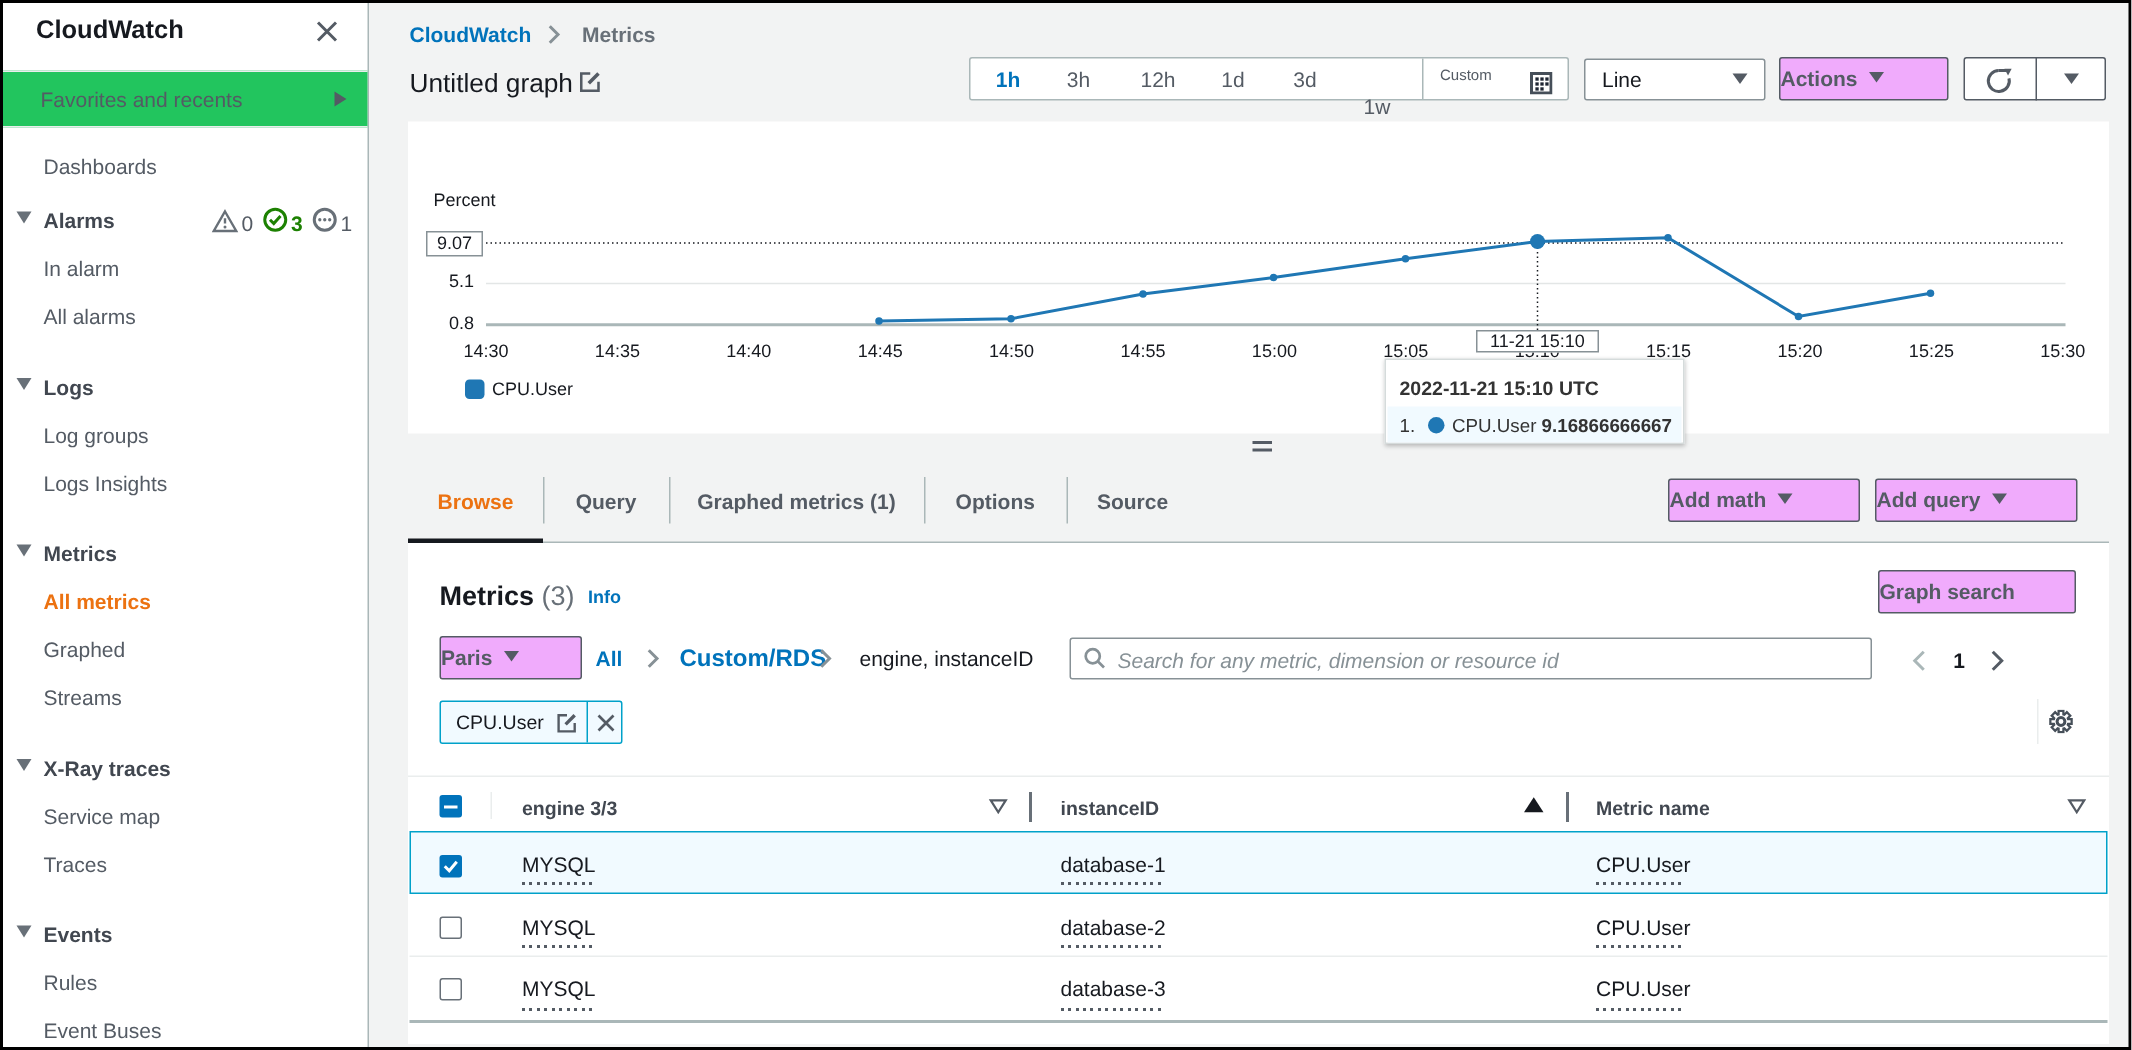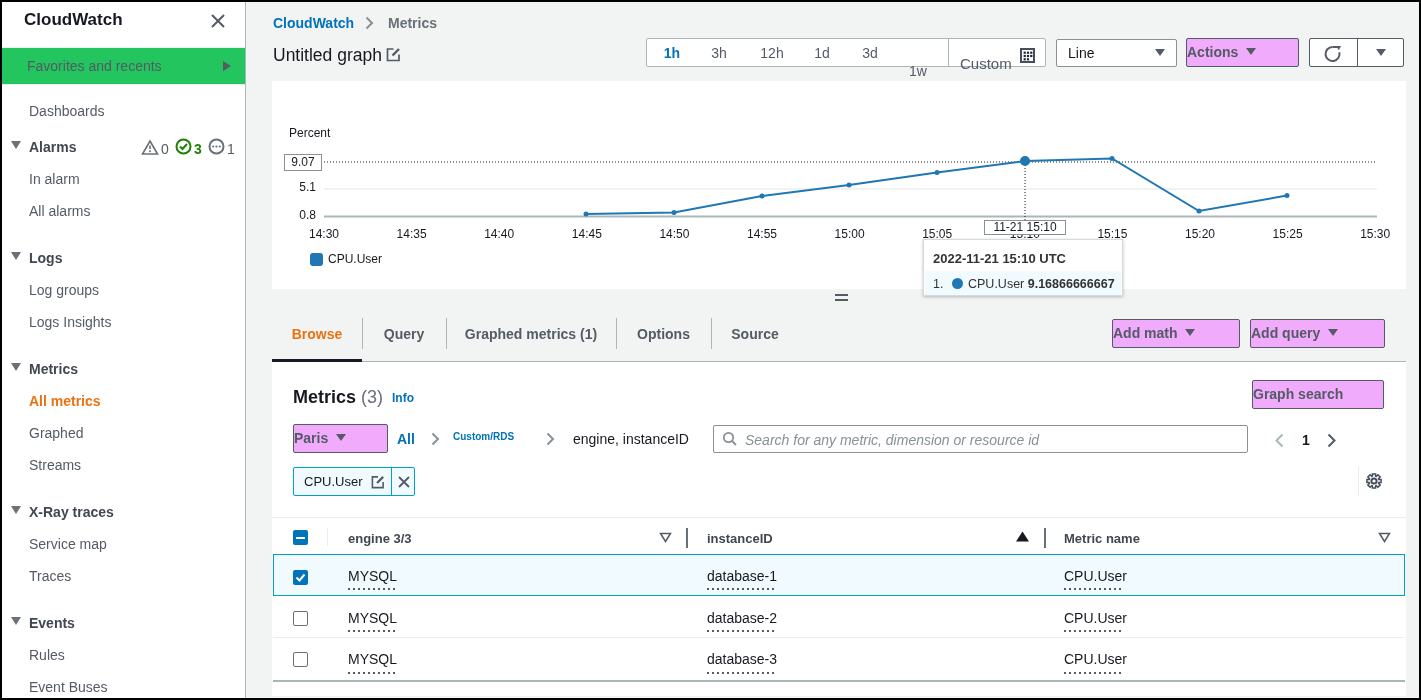--- a/index.html
+++ b/index.html
@@ -91,21 +91,21 @@
     </svg>
 
 <div class="abs" style="left:644px;top:36px;width:400px;height:29px;background:#fff;border:1px solid #aab7b8;border-radius:2px"></div>
 <div class="abs" style="left:655px;top:43px;width:30px;text-align:center;font-size:14px;font-weight:bold;color:#0073bb">1h</div>
 <div class="abs" style="left:702px;top:43px;width:30px;text-align:center;font-size:14px;color:#545b64">3h</div>
 <div class="abs" style="left:751px;top:43px;width:38px;text-align:center;font-size:14px;color:#545b64">12h</div>
 <div class="abs" style="left:805px;top:43px;width:30px;text-align:center;font-size:14px;color:#545b64">1d</div>
 <div class="abs" style="left:853px;top:43px;width:30px;text-align:center;font-size:14px;color:#545b64">3d</div>
 <div class="abs" style="left:901px;top:61px;width:30px;text-align:center;font-size:14px;color:#545b64">1w</div>
 <div class="abs" style="left:946px;top:37px;width:1px;height:27px;background:#aab7b8"></div>
-<div class="abs" style="left:958px;top:53px;font-size:15px;color:#545b64">Custom</div>
+<div class="abs" style="left:958px;top:43px;font-size:10px;color:#545b64">Custom</div>
 <svg class="abs" style="left:1018px;top:46px" width="15" height="15" viewBox="0 0 15 15">
       <rect x="1" y="1" width="13" height="13" fill="none" stroke="#464f59" stroke-width="2"></rect>
       <g fill="#1f2633">
         <rect x="3.6" y="3.6" width="2.2" height="2.2"></rect>
         <rect x="6.9" y="3.6" width="2.2" height="2.2"></rect>
         <rect x="10.2" y="3.6" width="2.2" height="2.2"></rect>
         <rect x="3.6" y="6.9" width="2.2" height="2.2"></rect>
         <rect x="6.9" y="6.9" width="2.2" height="2.2"></rect>
         <rect x="10.2" y="6.9" width="2.2" height="2.2"></rect>
         <rect x="3.6" y="10.2" width="2.2" height="2.2"></rect>
@@ -200,21 +200,21 @@
 <div class="abs" style="left:270px;top:360px;width:1134px;height:334px;background:#fff"></div>
 <div class="abs" style="left:291px;top:385px;font-size:18px;color:#16191f"><b>Metrics</b> <span style="color:#687078">(3)</span></div>
 <div class="abs" style="left:390px;top:389px;font-size:12px;font-weight:bold;color:#0073bb">Info</div>
 <div class="btn" style="left:1250px;top:378px;width:132px;height:29px;line-height:27px">Graph search</div>
 
 <div class="btn" style="left:291px;top:422px;width:95px;height:29px;line-height:27px;border-color:#545b64">Paris&nbsp;&nbsp;<span class="caret" style="margin-top:-3px"></span></div>
 <div class="abs" style="left:395px;top:429px;font-size:14px;font-weight:bold;color:#0073bb">All</div>
 <svg class="abs" style="left:428px;top:430px" width="10" height="14" viewBox="0 0 10 14">
       <path d="M2.5 1.5 L8 7 L2.5 12.5" fill="none" stroke="#879196" stroke-width="2"></path>
     </svg>
-<div class="abs" style="left:451px;top:429px;font-size:10px;font-weight:bold;color:#0073bb">Custom/RDS</div>
+<div class="abs" style="left:451px;top:429px;font-size:16px;font-weight:bold;color:#0073bb">Custom/RDS</div>
 <svg class="abs" style="left:543px;top:430px" width="10" height="14" viewBox="0 0 10 14">
       <path d="M2.5 1.5 L8 7 L2.5 12.5" fill="none" stroke="#879196" stroke-width="2"></path>
     </svg>
 <div class="abs" style="left:571px;top:429px;font-size:14px;color:#16191f">engine, instanceID</div>
 
 <div class="abs" style="left:711px;top:423px;width:535px;height:28px;background:#fff;border:1px solid #879196;border-radius:2px"></div>
 <svg class="abs" style="left:720px;top:429px" width="16" height="16" viewBox="0 0 16 16">
       <circle cx="6.5" cy="6.5" r="4.7" fill="none" stroke="#879196" stroke-width="1.8"></circle>
       <path d="M10 10 L14 14" stroke="#879196" stroke-width="1.8"></path>
     </svg>

